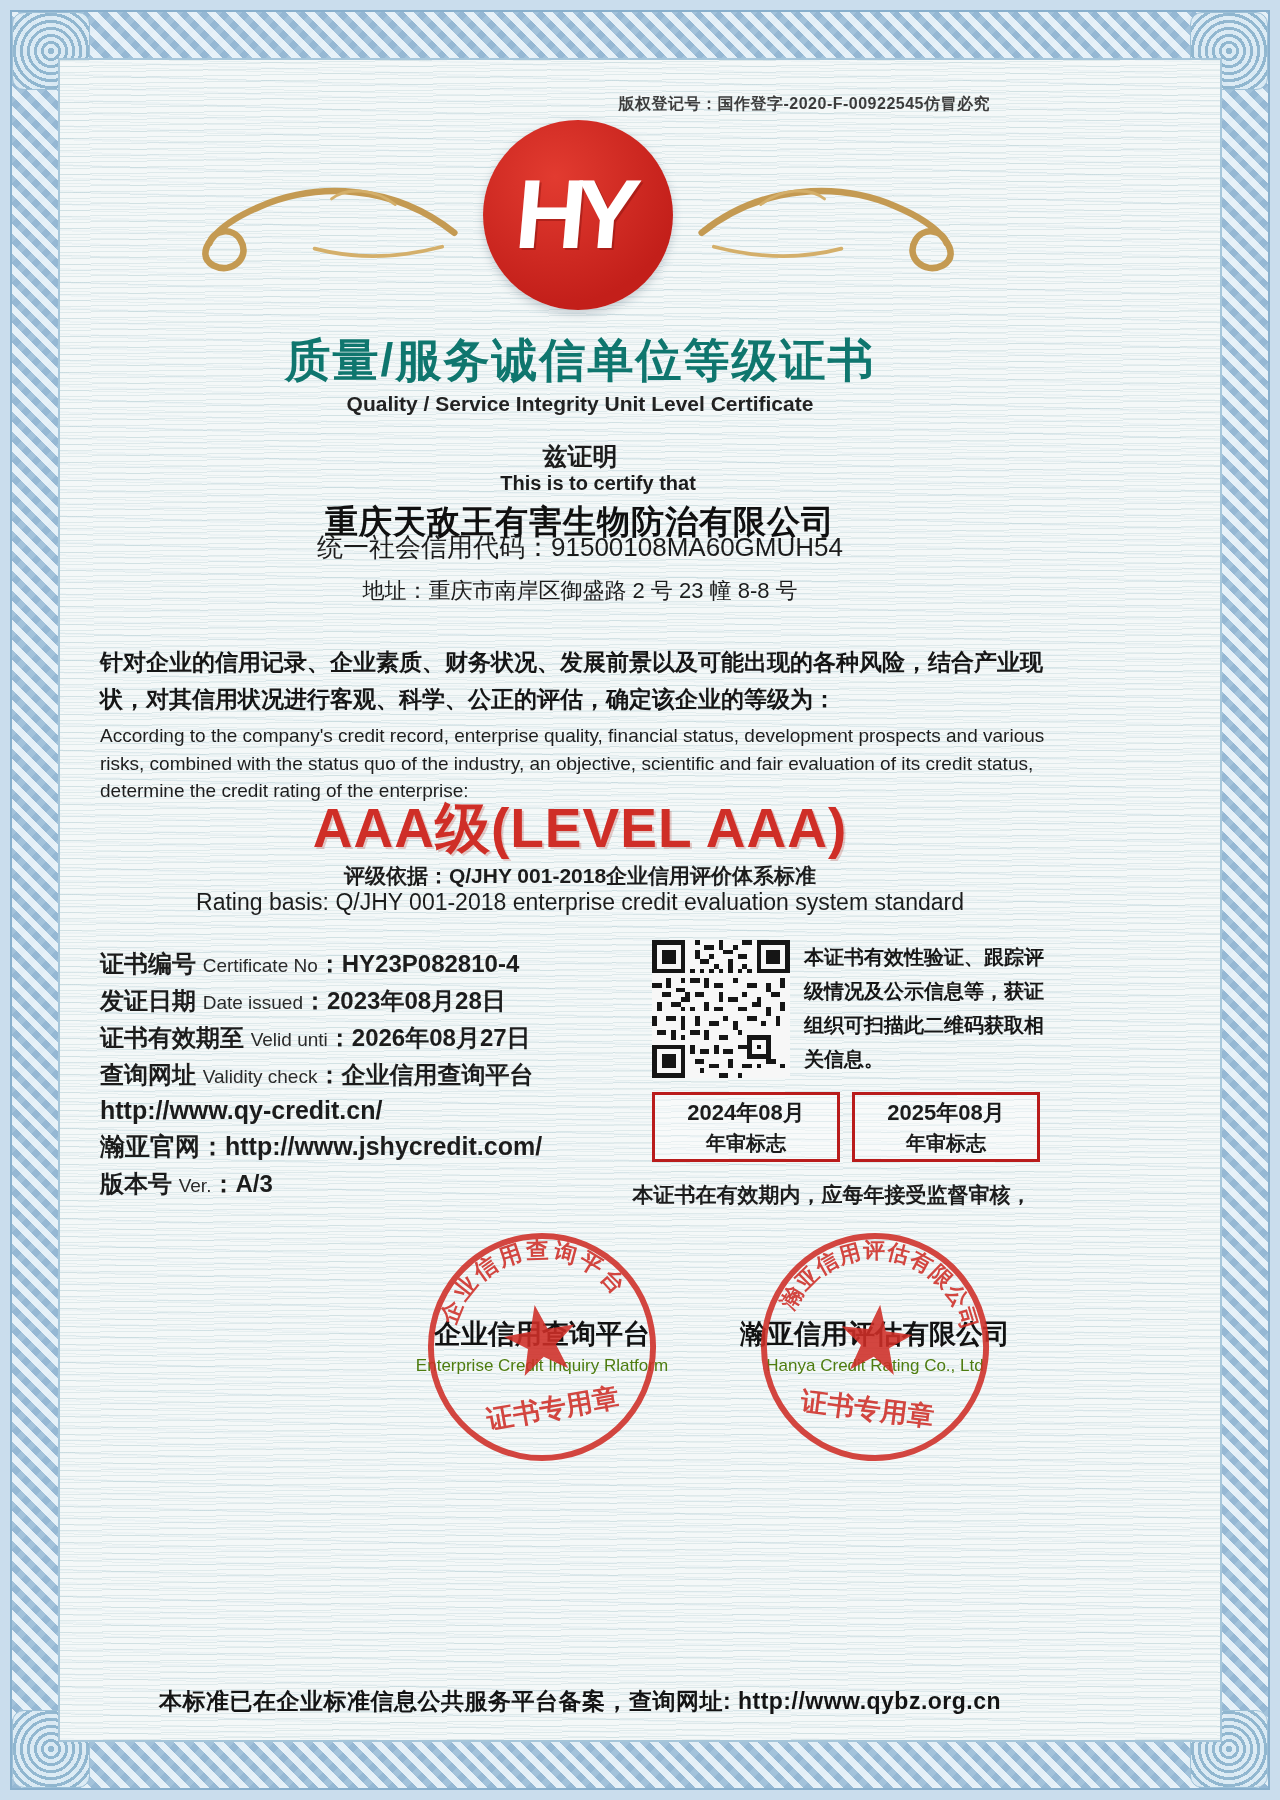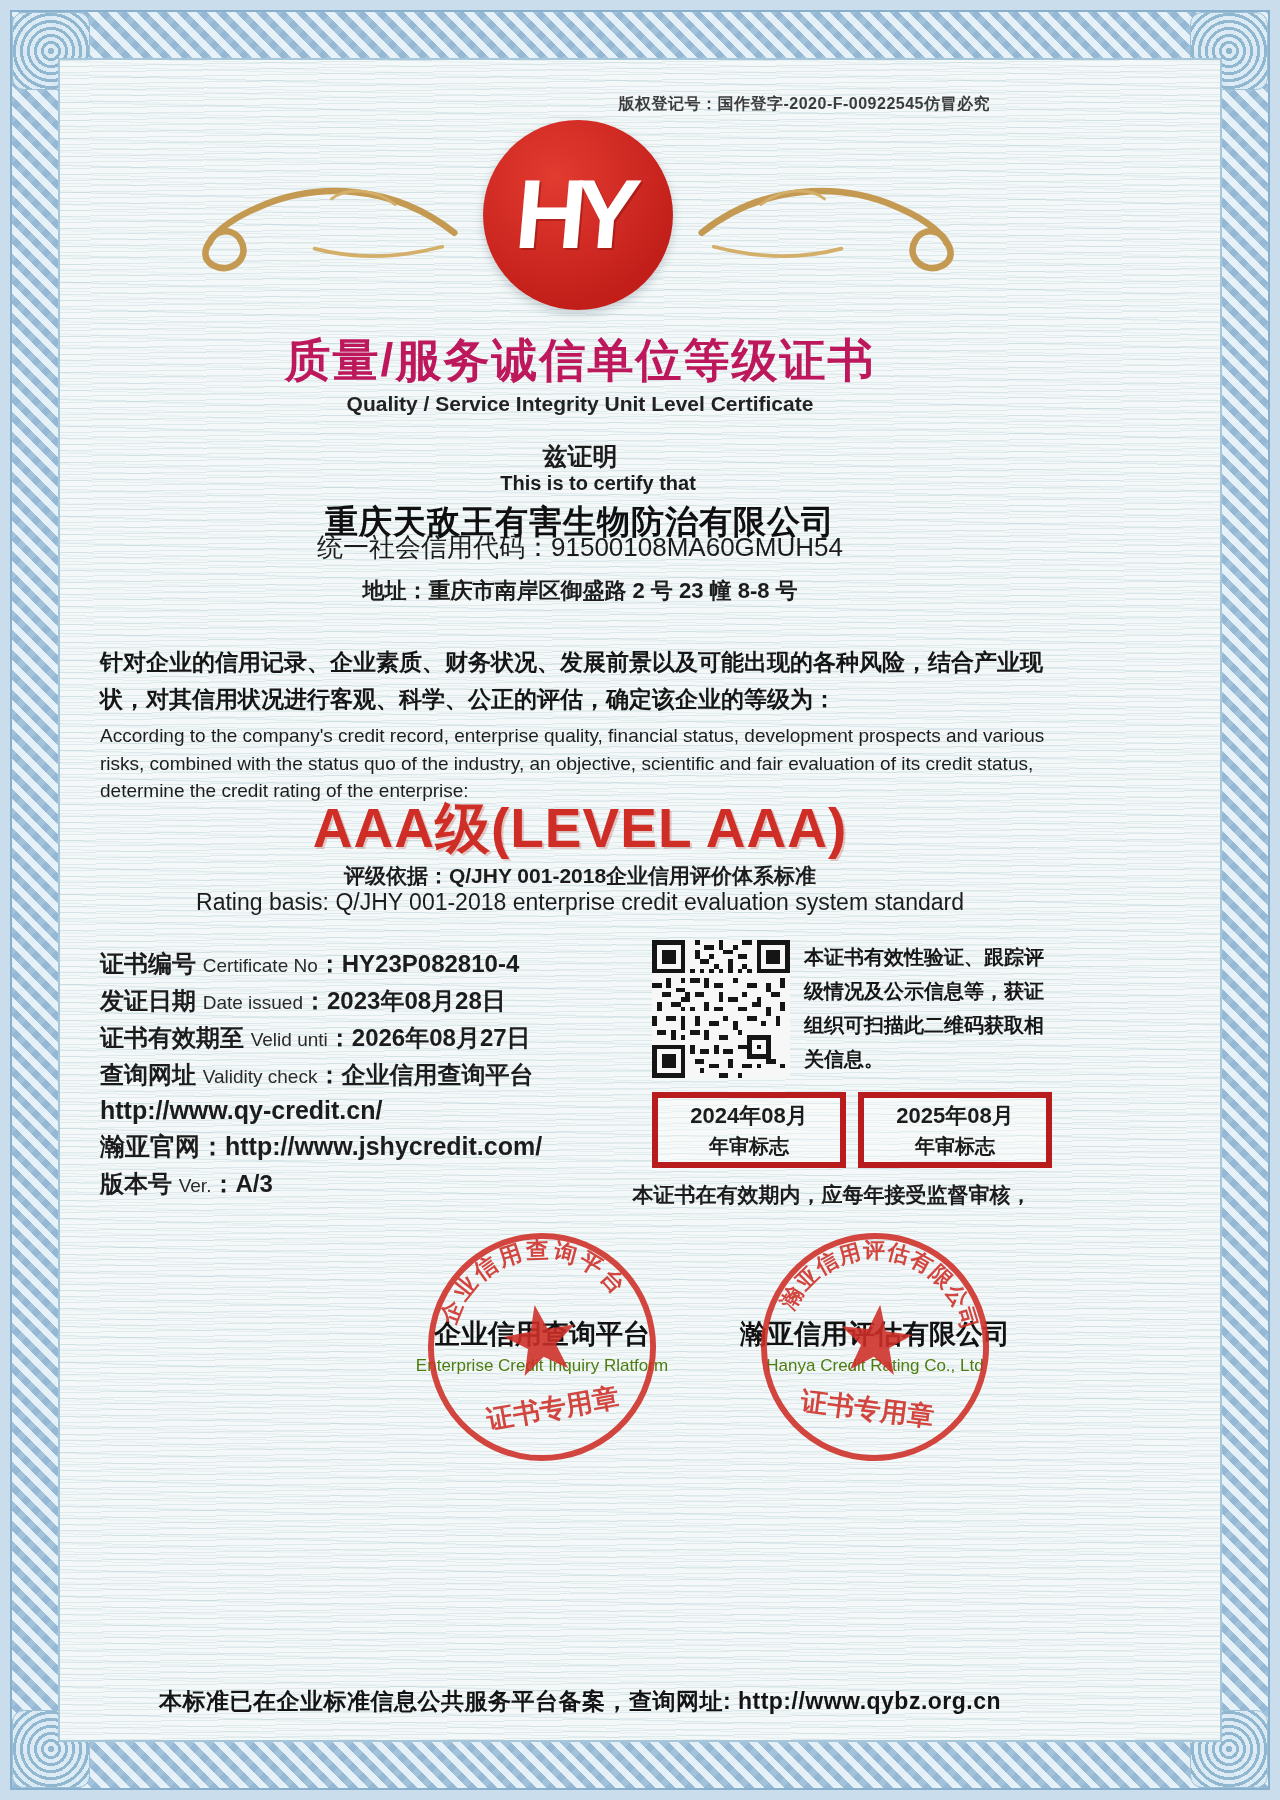--- a/index.html
+++ b/index.html
@@ -50,27 +50,27 @@
     width:190px;height:190px;border-radius:50%;flex:0 0 auto;
     background:radial-gradient(circle at 38% 30%, #e23b30, #c31f1a 72%);
     display:flex;align-items:center;justify-content:center;
     box-shadow:0 4px 10px rgba(60,80,100,.25);
   }
   .logo span{
     font-size:98px;font-weight:800;color:#fff;letter-spacing:-12px;
     transform:skewX(-5deg) translateX(-6px);text-shadow:2px 2px 0 rgba(140,20,15,.5);
   }
   .t-center{position:absolute;left:0;right:0;text-align:center;}
-  .title-zh{top:330px;font-size:46px;font-weight:800;letter-spacing:2px;color:#be185d;}
+  .title-zh{top:330px;font-size:46px;font-weight:800;letter-spacing:2px;color:#0f766e;}
   .title-en{top:392px;font-size:21px;font-weight:600;color:#222;}
   .certify-zh{top:440px;font-size:25px;font-weight:700;}
   .certify-en{top:472px;font-size:20px;font-weight:600;padding-left:36px;}
   .company{top:500px;font-size:33px;font-weight:900;letter-spacing:1px;color:#101010;}
   .code-line{top:530px;font-size:26px;font-weight:400;}
-  .addr-line{top:576px;font-size:22px;font-weight:700;}
+  .addr-line{top:576px;font-size:22px;font-weight:400;}
 
   .para{position:absolute;left:40px;right:28px;text-align:left;}
   .para-zh{top:644px;font-size:23px;font-weight:600;line-height:37px;color:#161616;}
   .para-en{top:722px;font-size:19px;font-weight:500;line-height:27.5px;color:#1d1d1d;}
 
   .rating{top:792px;font-size:55px;font-weight:800;color:#cf2e27;letter-spacing:1px;
     text-shadow:2px 2px 0 rgba(170,35,28,.22);}
   .basis-zh{top:862px;font-size:21px;font-weight:600;}
   .basis-en{top:889px;font-size:23px;font-weight:500;}
 
@@ -79,21 +79,21 @@
   .drow .zh{font-weight:700;}
   .drow .en{font-size:19px;font-weight:500;color:#2a2a2a;}
   .dline{font-size:25px;font-weight:600;margin-bottom:5px;}
 
   .dright{position:absolute;left:552px;top:-8px;width:400px;}
   .qr-row{display:flex;gap:14px;}
   .qr{width:138px;height:138px;background:#f9f9f9;flex:0 0 auto;}
   .qr-note{font-size:20px;font-weight:600;line-height:34px;color:#161616;}
   .boxes{position:absolute;top:152px;left:0;display:flex;gap:12px;}
   .abox{
-    width:182px;height:64px;border:6px solid #b91c1c;background:rgba(255,255,255,.35);
+    width:182px;height:64px;border:3px solid #b91c1c;background:rgba(255,255,255,.35);
     display:flex;flex-direction:column;align-items:center;justify-content:center;gap:2px;
   }
   .abox .l1{font-size:22px;font-weight:700;}
   .abox .l2{font-size:20px;font-weight:600;}
   .supervision{position:absolute;top:238px;left:-40px;width:440px;text-align:center;
     font-size:21px;font-weight:600;line-height:33px;}
 
   .org{position:absolute;width:360px;height:250px;}
   .org-left{top:1228px;left:362px;}
   .org-right{top:1228px;left:695px;}

